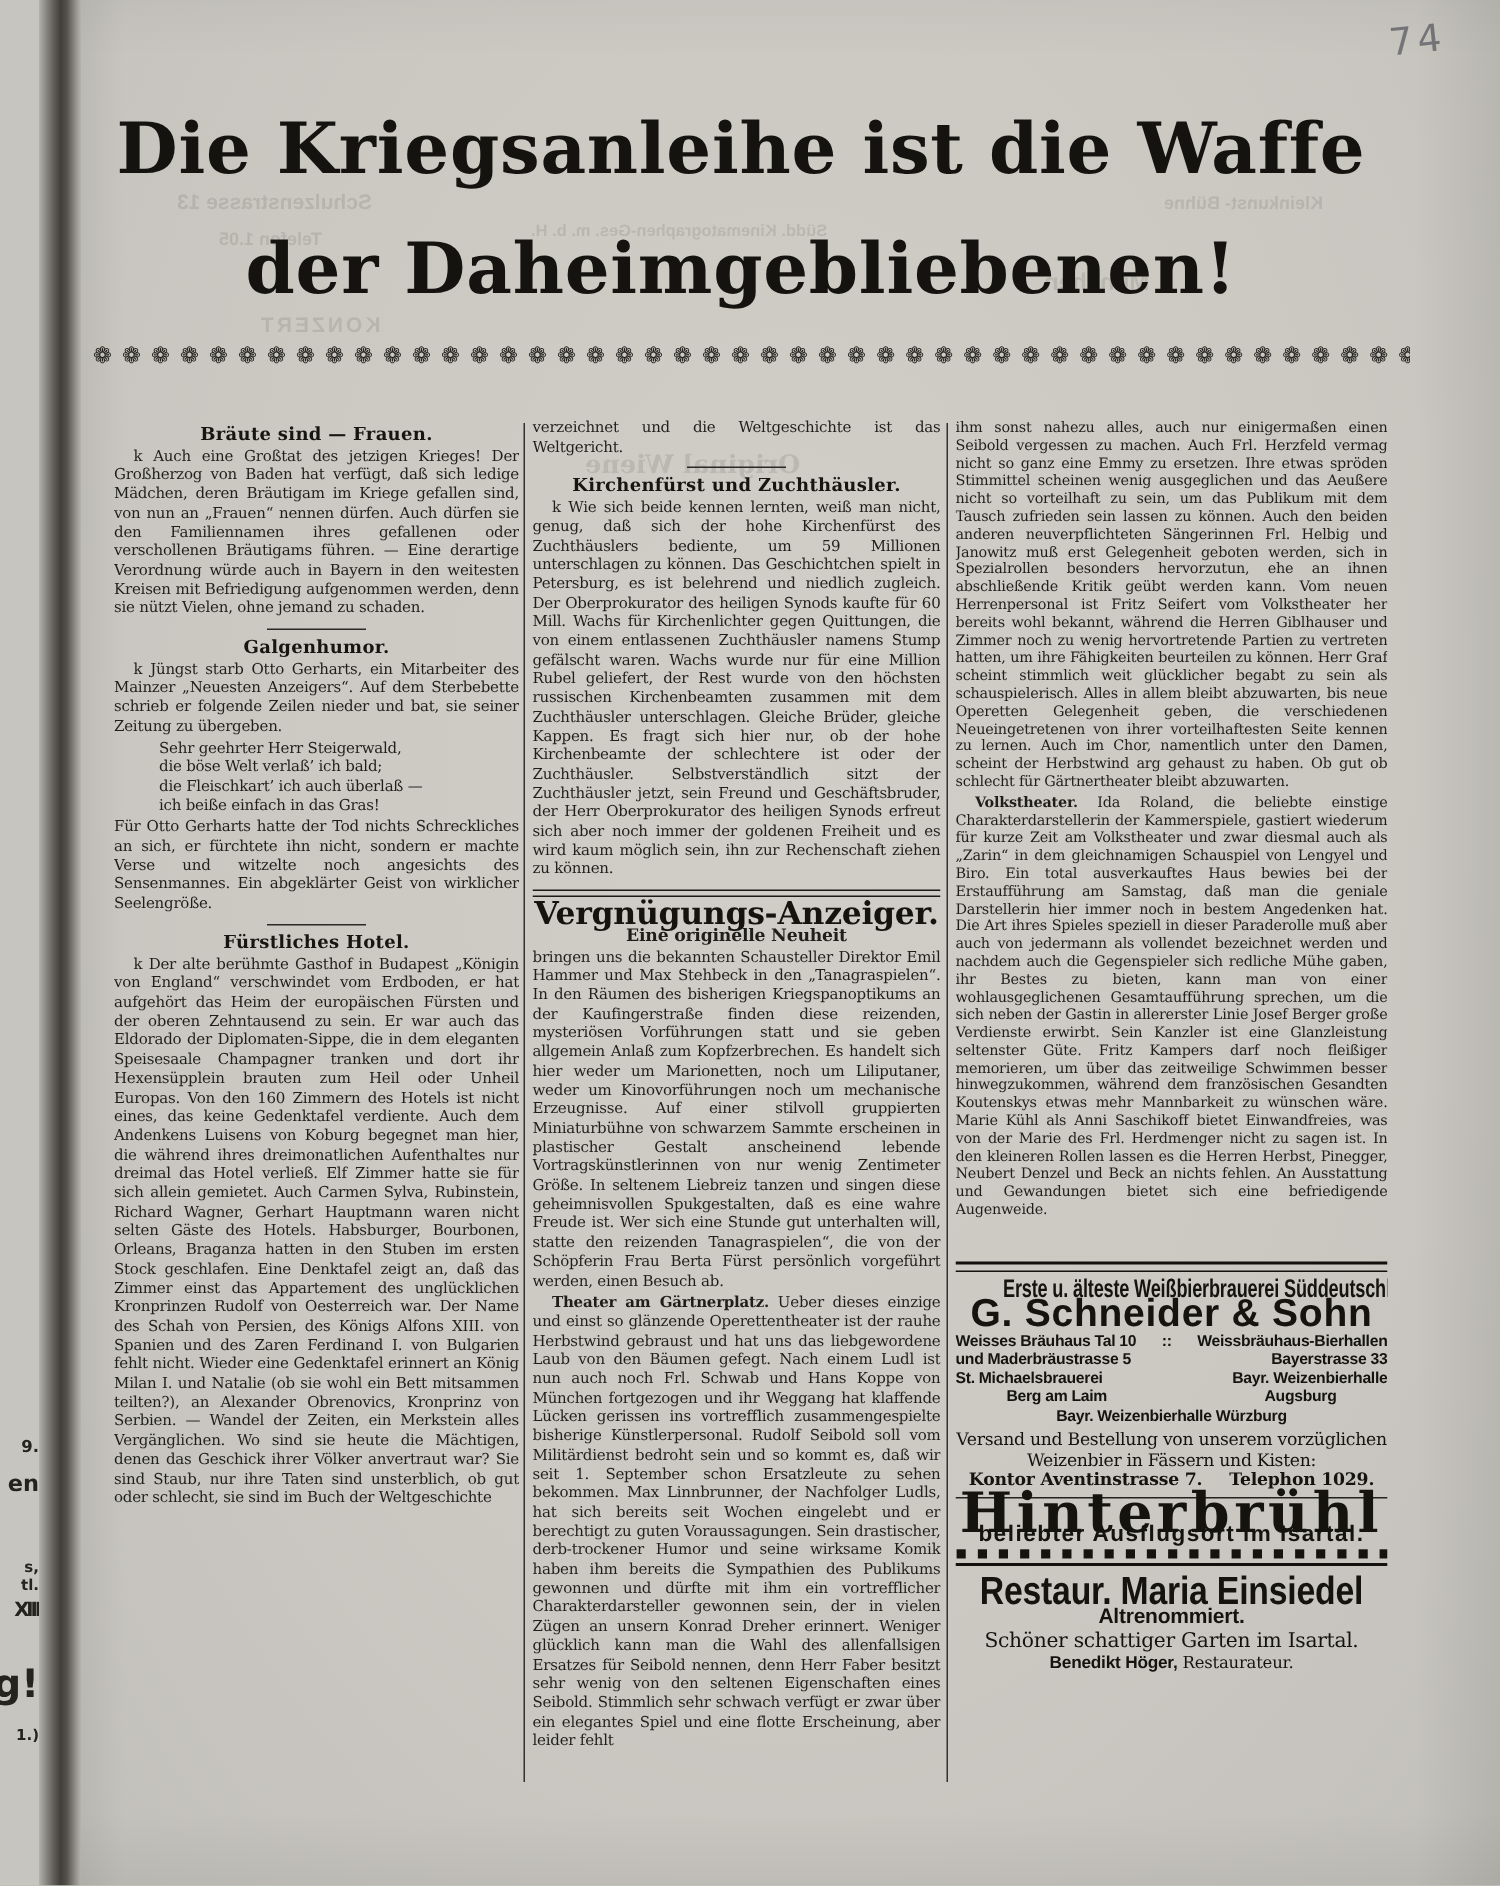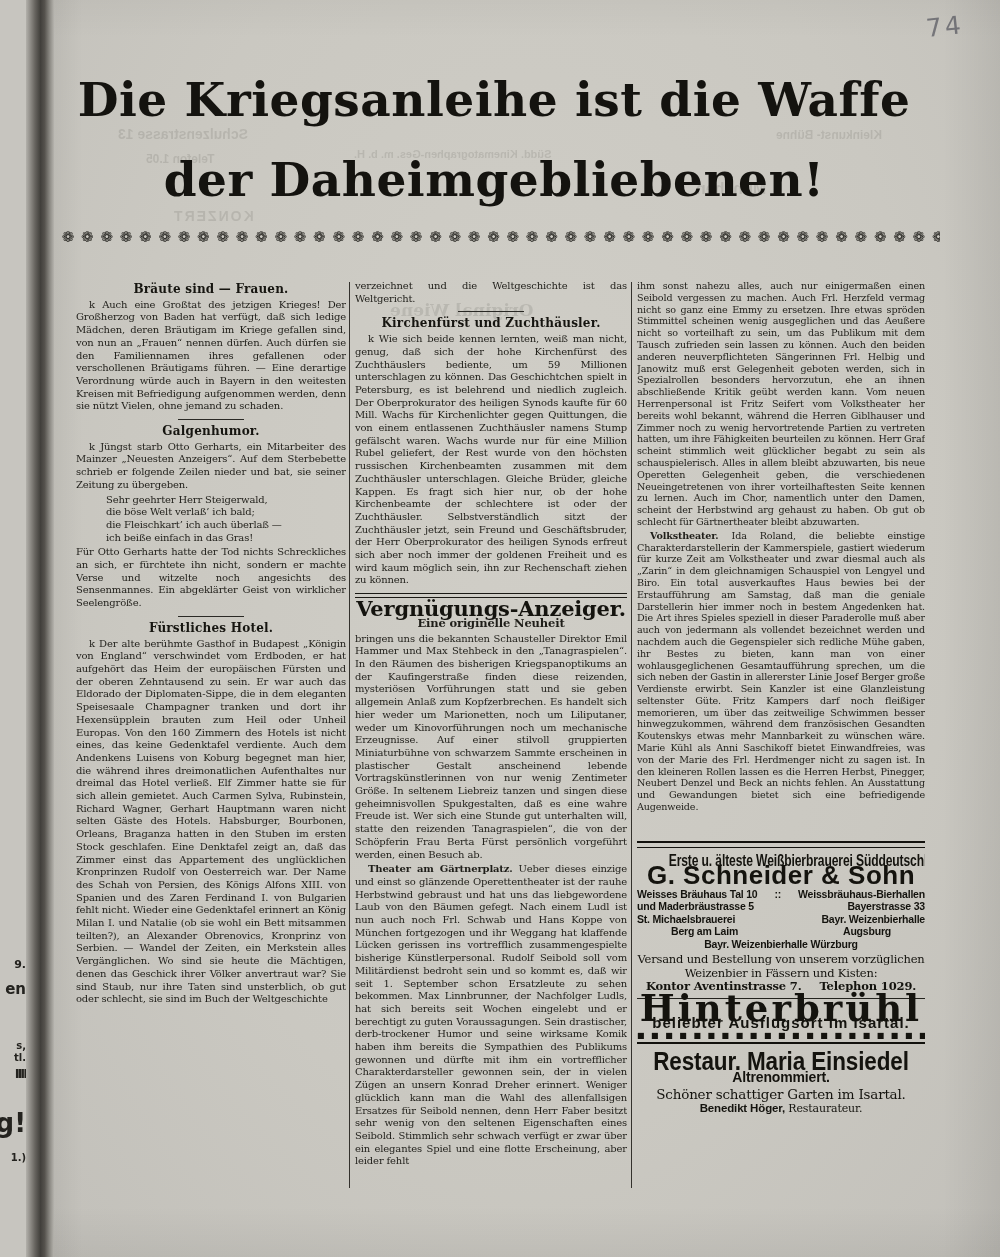--- a/index.html
+++ b/index.html
@@ -111,21 +111,21 @@
 </head>
 <body>
 
 <div class="scan">
 
   <div class="neighbor">
     <span class="frag g0">9.</span>
     <span class="frag g1">en</span>
     <span class="frag g2">s,</span>
     <span class="frag g3">tl.</span>
-    <span class="frag g4">IIII</span>
+    <span class="frag g4">XIII</span>
     <span class="frag g5">g!</span>
     <span class="frag g6">1.)</span>
   </div>
   <div class="gutter"></div>
 
   <div class="page">
 
     <span class="bleed b0">Südd. Kinematographen-Ges. m. b. H.</span>
     <span class="bleed b1">Schulzenstrasse 13</span>
     <span class="bleed b2">Telefon 1.05</span>

